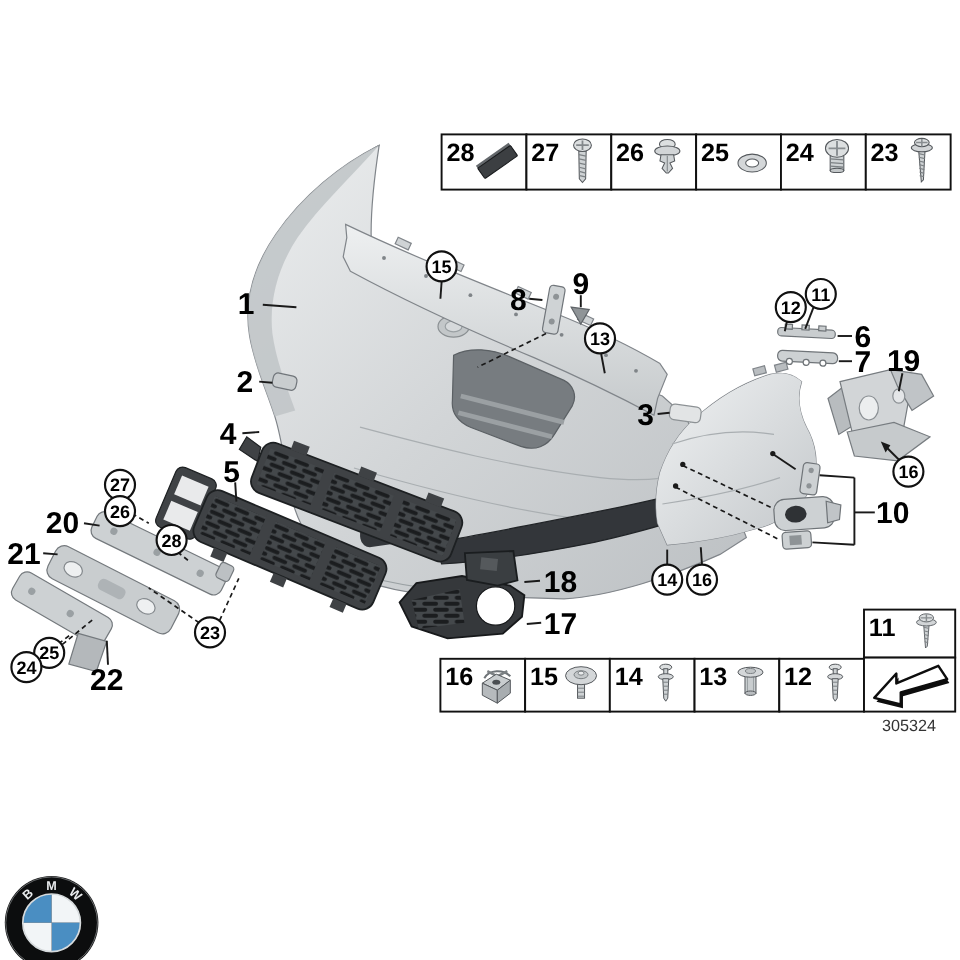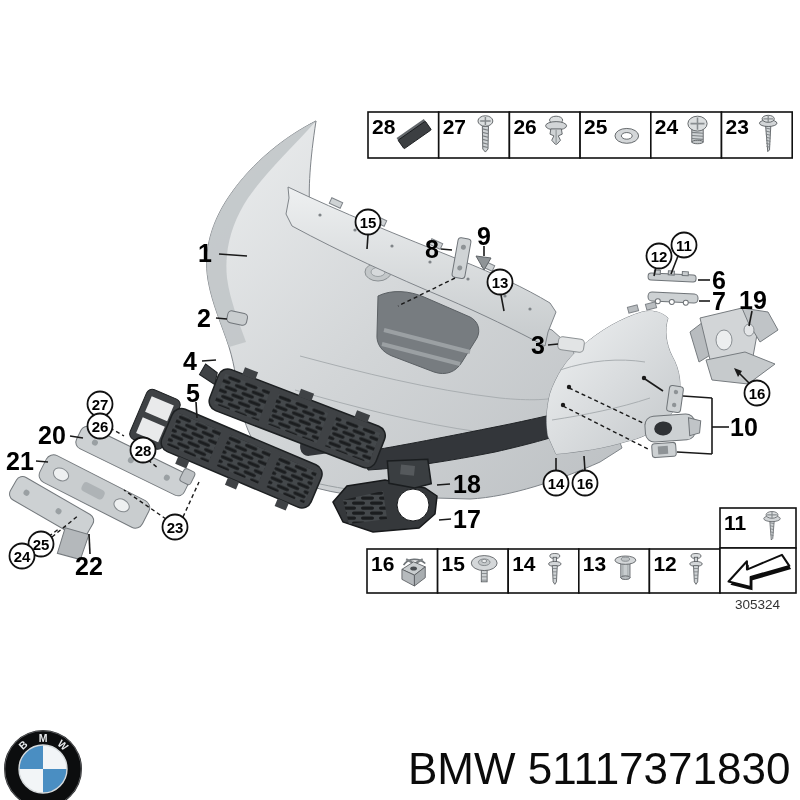--- a/index.html
+++ b/index.html
@@ -515,15 +515,14 @@
     <path d="M64,40 A24,24 0 0 1 40,64 L40,40 Z" fill="#4a8ec2"></path>
     <path d="M40,64 A24,24 0 0 1 16,40 L40,40 Z" fill="#f2f5f7"></path>
     <circle cx="40" cy="40" r="24" fill="none" stroke="#d6dadc" stroke-width="1.4"></circle>
     <g id="logo-letters" fill="#e8eaec" font-size="10.5" font-weight="bold" text-anchor="middle">
           <text x="20.5" y="19.5" transform="rotate(-42 20.5 16.5)">B</text>
           <text x="40" y="12.5" transform="rotate(0 40 9.5)">M</text>
           <text x="59.5" y="19.5" transform="rotate(42 59.5 16.5)">W</text>
         </g>
   </svg>
 </div>
-<div class="footer-text">BMW 51117371830</div>
 
 </div>
 
 </body></html>

